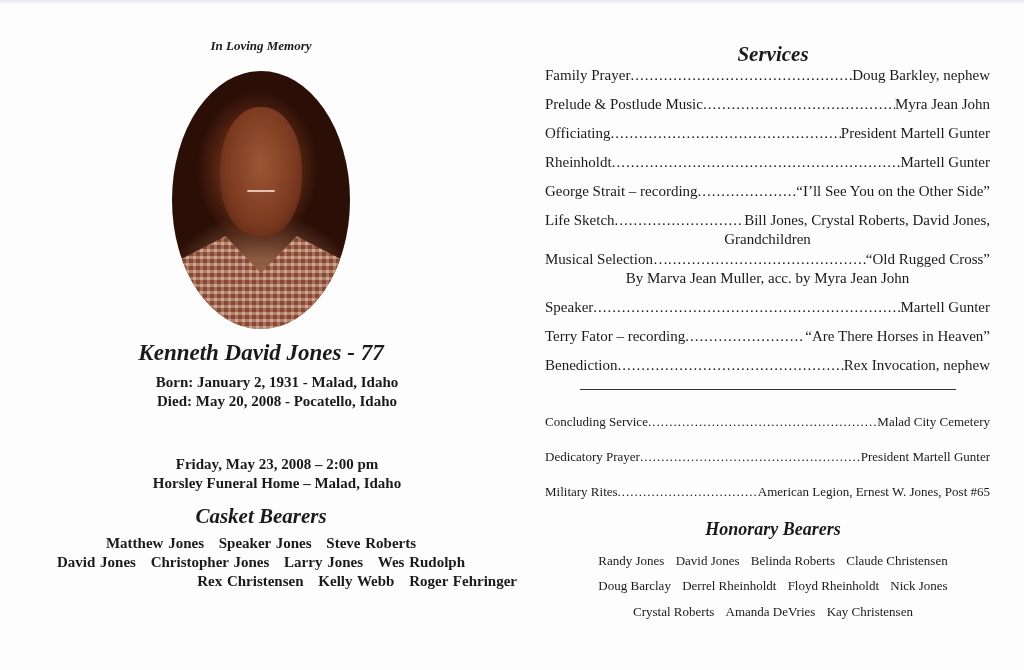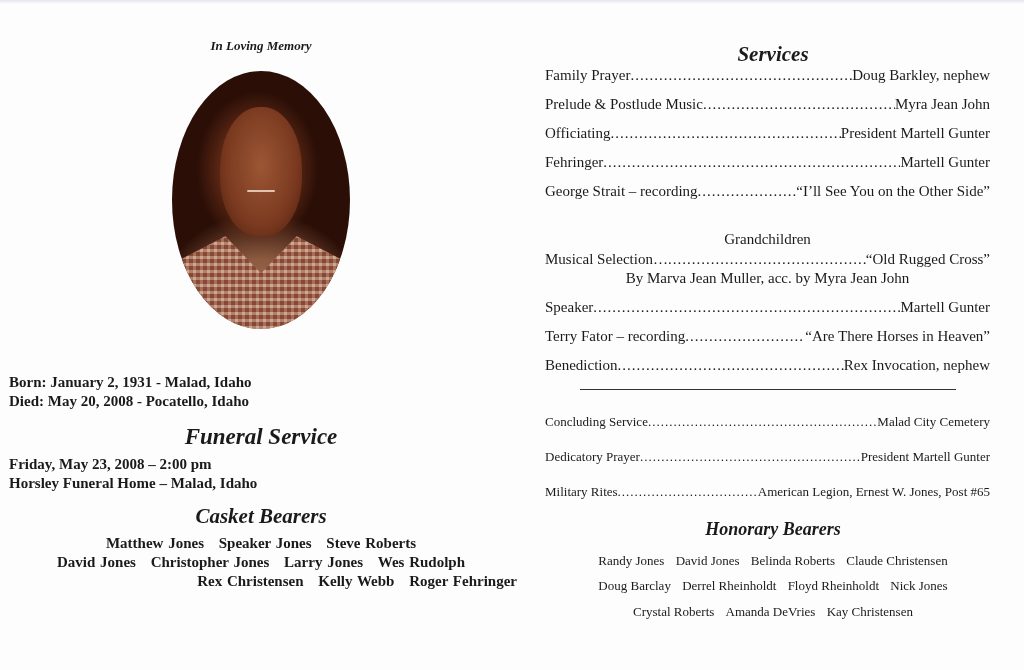--- a/index.html
+++ b/index.html
@@ -45,21 +45,21 @@
   }
   .portrait .smile {
     position: absolute; left: 42%; top: 46%; width: 16%; height: 2px; background: #e2c2b0; border-radius: 2px;
   }
 
   .name {
     position: absolute; top: 340px; left: 0; width: 522px; text-align: center;
     font-size: 23px; font-style: italic;
   }
   .born, .died, .date, .place {
-    position: absolute; left: 0; width: 522px; font-size: 15px; padding-left: 9px;
+    position: absolute; left: 16px; width: 522px; text-align: center; font-size: 15px;
   }
   .born { top: 374px; }
   .died { top: 393px; }
   .funeral-title {
     position: absolute; top: 424px; left: 0; width: 522px; text-align: center;
     font-size: 23px; font-style: italic;
   }
   .date { top: 456px; }
   .place { top: 475px; }
   .casket-title {
@@ -111,24 +111,24 @@
 
 <div class="panel left">
   <div class="in-memory">In Loving Memory</div>
 
   <div class="portrait" title="Portrait photo of Kenneth David Jones">
     <div class="face"></div>
     <div class="smile"></div>
     <div class="shirt"></div>
   </div>
 
+  <div class="name">Kenneth David Jones - 77</div>
   <div class="born">Born: January 2, 1931 - Malad, Idaho</div>
   <div class="died">Died: May 20, 2008 - Pocatello, Idaho</div>
 
-  <div class="funeral-title">Funeral Service</div>
   <div class="date">Friday, May 23, 2008 – 2:00 pm</div>
   <div class="place">Horsley Funeral Home – Malad, Idaho</div>
 
   <div class="casket-title">Casket Bearers</div>
   <div class="casket-row cr0">
     <span>Matthew Jones</span>
     <span>Speaker Jones</span>
     <span>Steve Roberts</span>
   </div>
   <div class="casket-row cr1">
@@ -156,28 +156,33 @@
     <span class="lbl">Family Prayer</span>
     <span class="dots"></span>
     <span class="val">Doug Barkley, nephew</span>
   </div>
   <div class="svc" style="top:125px">
     <span class="lbl">Officiating</span>
     <span class="dots"></span>
     <span class="val">President Martell Gunter</span>
   </div>
   <div class="svc" style="top:154px">
-    <span class="lbl">Fehringer</span>
+    <span class="lbl">Rheinholdt</span>
     <span class="dots"></span>
     <span class="val">Martell Gunter</span>
   </div>
   <div class="svc" style="top:183px">
     <span class="lbl">George Strait – recording</span>
     <span class="dots"></span>
     <span class="val">“I’ll See You on the Other Side”</span>
+  </div>
+  <div class="svc" style="top:212px">
+    <span class="lbl">Life Sketch </span>
+    <span class="dots"></span>
+    <span class="val">Bill Jones, Crystal Roberts, David Jones,</span>
   </div>
   <div class="svc-sub" style="top:231px">Grandchildren</div>
   <div class="svc" style="top:251px">
     <span class="lbl">Musical Selection… </span>
     <span class="dots"></span>
     <span class="val">“Old Rugged Cross”</span>
   </div>
   <div class="svc-sub" style="top:270px">By Marva Jean Muller, acc. by Myra Jean John</div>
   <div class="svc" style="top:299px">
     <span class="lbl">Speaker</span>

